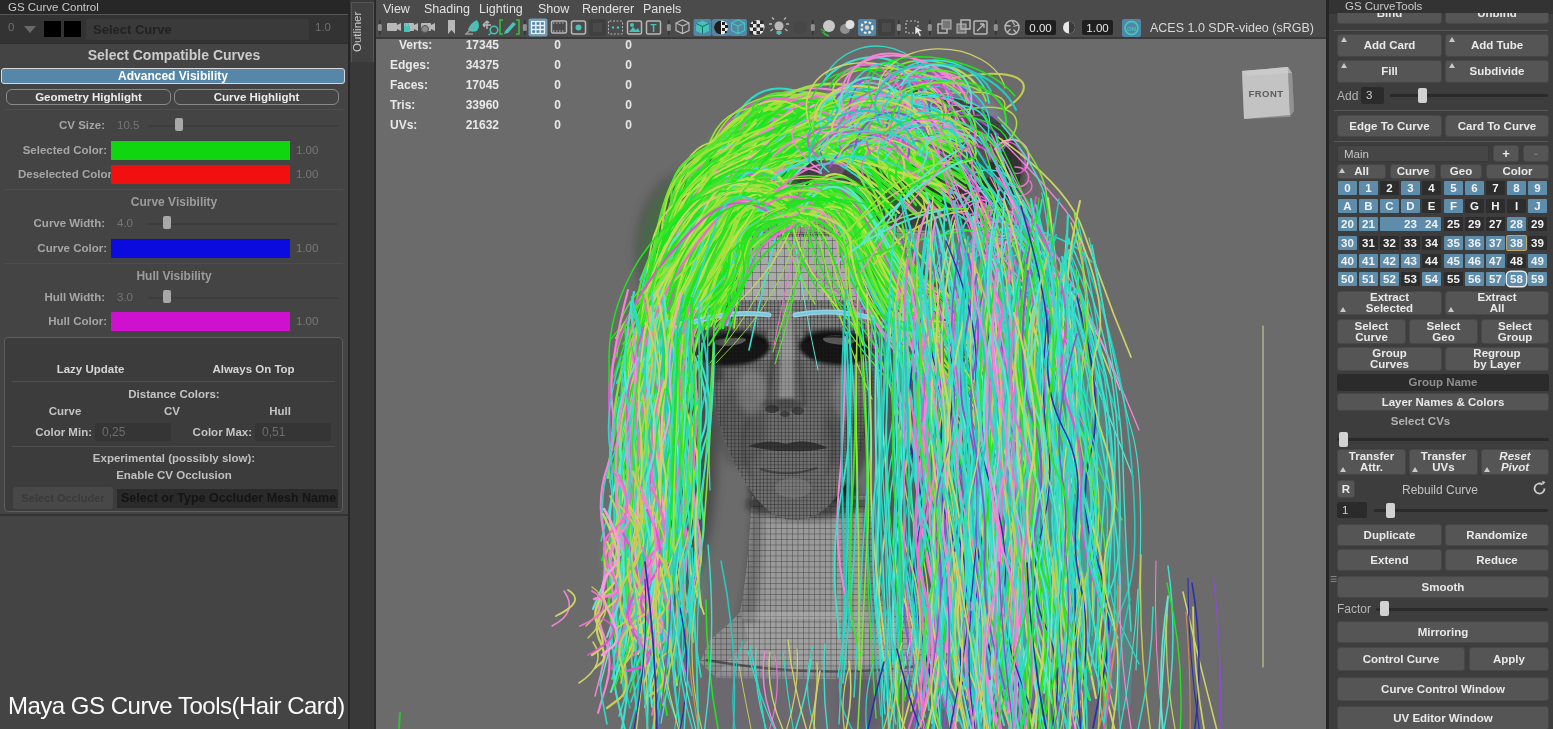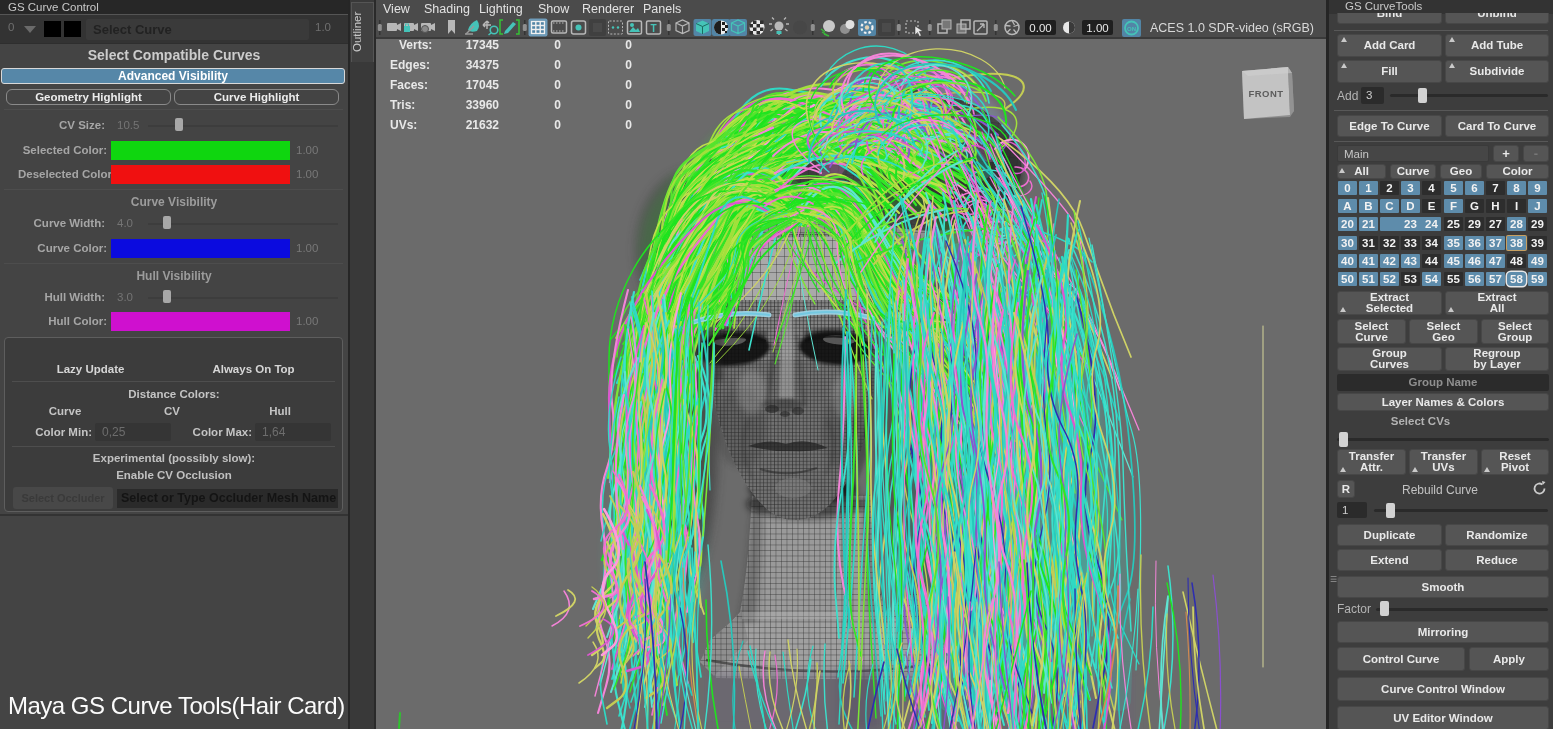--- a/index.html
+++ b/index.html
@@ -1746,21 +1746,21 @@
 <div class="abs" style="left:0;top:363px;width:181px;text-align:center;color:#d6d6d6;font-weight:bold;font-size:11.5px;">Lazy Update</div>
 <div class="abs" style="left:166px;top:363px;width:175px;text-align:center;color:#d6d6d6;font-weight:bold;font-size:11.5px;">Always On Top</div>
 <div class="abs" style="left:12px;top:381px;width:323px;height:1px;background:#4e4e4e;"></div>
 <div class="abs" style="left:0;top:388px;width:348px;text-align:center;color:#c4c4c4;font-weight:bold;font-size:11.5px;">Distance Colors:</div>
 <div class="abs" style="left:40px;top:405px;width:50px;text-align:center;color:#c4c4c4;font-weight:bold;font-size:11.5px;">Curve</div>
 <div class="abs" style="left:150px;top:405px;width:44px;text-align:center;color:#c4c4c4;font-weight:bold;font-size:11.5px;">CV</div>
 <div class="abs" style="left:258px;top:405px;width:44px;text-align:center;color:#c4c4c4;font-weight:bold;font-size:11.5px;">Hull</div>
 <div class="abs" style="left:0;top:426px;width:92px;text-align:right;color:#c4c4c4;font-weight:bold;font-size:11.5px;">Color Min:</div>
 <div class="abs" style="left:95px;top:423px;width:76px;height:18px;background:#353535;border-radius:2px;color:#6d6d6d;font-size:12px;line-height:18px;padding-left:7px;">0,25</div>
 <div class="abs" style="left:160px;top:426px;width:92px;text-align:right;color:#c4c4c4;font-weight:bold;font-size:11.5px;">Color Max:</div>
-<div class="abs" style="left:255px;top:423px;width:76px;height:18px;background:#353535;border-radius:2px;color:#6d6d6d;font-size:12px;line-height:18px;padding-left:7px;">1,64</div>
+<div class="abs" style="left:255px;top:423px;width:76px;height:18px;background:#353535;border-radius:2px;color:#6d6d6d;font-size:12px;line-height:18px;padding-left:7px;">0,51</div>
 <div class="abs" style="left:12px;top:446px;width:323px;height:1px;background:#4e4e4e;"></div>
 <div class="abs" style="left:0;top:452px;width:348px;text-align:center;color:#c0c0c0;font-weight:bold;font-size:11.5px;">Experimental (possibly slow):</div>
 <div class="abs" style="left:0;top:469px;width:348px;text-align:center;color:#c0c0c0;font-weight:bold;font-size:11.5px;">Enable CV Occlusion</div>
 <div class="abs" style="left:13px;top:487px;width:100px;height:22px;background:#484848;border-radius:3px;color:#3a3a3a;font-weight:bold;font-size:11px;text-align:center;line-height:22px;">Select Occluder</div>
 <div class="abs" style="left:117px;top:489px;width:221px;height:19px;background:#2a2a2a;color:#141414;font-weight:bold;font-size:12.5px;line-height:19px;padding-left:4px;">Select or Type Occluder Mesh Name</div>
 <div class="abs" style="left:0;top:514px;width:348px;height:2px;background:#333;"></div>
 <div class="abs" style="left:8px;top:692px;color:#fbfbfb;font-size:24px;white-space:nowrap;letter-spacing:-0.5px;">Maya GS Curve Tools(Hair Card)</div>
 </div>
 <div class="abs" style="left:348px;top:0;width:2px;height:729px;background:#262626;"></div>
 <div class="abs" style="left:350px;top:0;width:26px;height:729px;background:#393939;"></div>
@@ -1872,21 +1872,21 @@
 <div class="rbtn" style="left:1445px;top:347px;width:104px;height:24px;font-size:11.5px;line-height:11px;">Regroup<br>by Layer</div>
 <div class="rinput" style="left:1337px;top:374px;width:212px;height:17px;line-height:17px;text-align:center;font-weight:bold;">Group Name</div>
 <div class="rbtn" style="left:1337px;top:393px;width:212px;height:18px;font-size:11.5px;">Layer Names &amp; Colors</div>
 <div class="abs" style="left:1329px;top:415px;width:183px;text-align:center;color:#b2b2b2;font-weight:bold;font-size:11.5px;">Select CVs</div>
 <div class="rslider" style="left:1337px;top:438px;width:212px;"></div>
 <div class="rhandle" style="left:1339px;top:432px;"></div>
 <div class="rbtn" style="left:1337px;top:449px;width:69px;height:26px;font-size:11.5px;line-height:11px;">Transfer<br>Attr.</div>
 <div class="tri" style="left:1340px;top:467px;"></div>
 <div class="rbtn" style="left:1409px;top:449px;width:69px;height:26px;font-size:11.5px;line-height:11px;">Transfer<br>UVs</div>
 <div class="tri" style="left:1412px;top:467px;"></div>
-<div class="rbtn" style="left:1481px;top:449px;width:68px;height:26px;font-size:11.5px;line-height:11px;">Reset<br>Pivot</div>
+<div class="rbtn" style="left:1481px;top:449px;width:68px;height:26px;font-size:11.5px;line-height:11px;font-style:italic;">Reset<br>Pivot</div>
 <div class="tri" style="left:1484px;top:467px;"></div>
 <div class="rbtn" style="left:1337px;top:480px;width:18px;height:18px;font-size:11.5px;">R</div>
 <div class="abs" style="left:1360px;top:483px;width:160px;text-align:center;color:#c2c2c2;font-size:12px;">Rebuild Curve</div>
 <svg class="abs" style="left:1531px;top:480px;" width="17" height="17" viewBox="0 0 17 17">
       <path d="M13.5,8.5 a5,5 0 1 1 -2.2,-4.1" stroke="#cccccc" stroke-width="1.8" fill="none"></path>
       <path d="M11,1 l3.5,1 l-2.8,3 z" fill="#cccccc"></path>
     </svg>
 <div class="rinput" style="left:1337px;top:502px;width:30px;height:16px;line-height:16px;padding-left:5px;color:#cfcfcf;">1</div>
 <div class="rslider" style="left:1374px;top:509px;width:174px;"></div>
 <div class="rhandle" style="left:1386px;top:503px;"></div>

